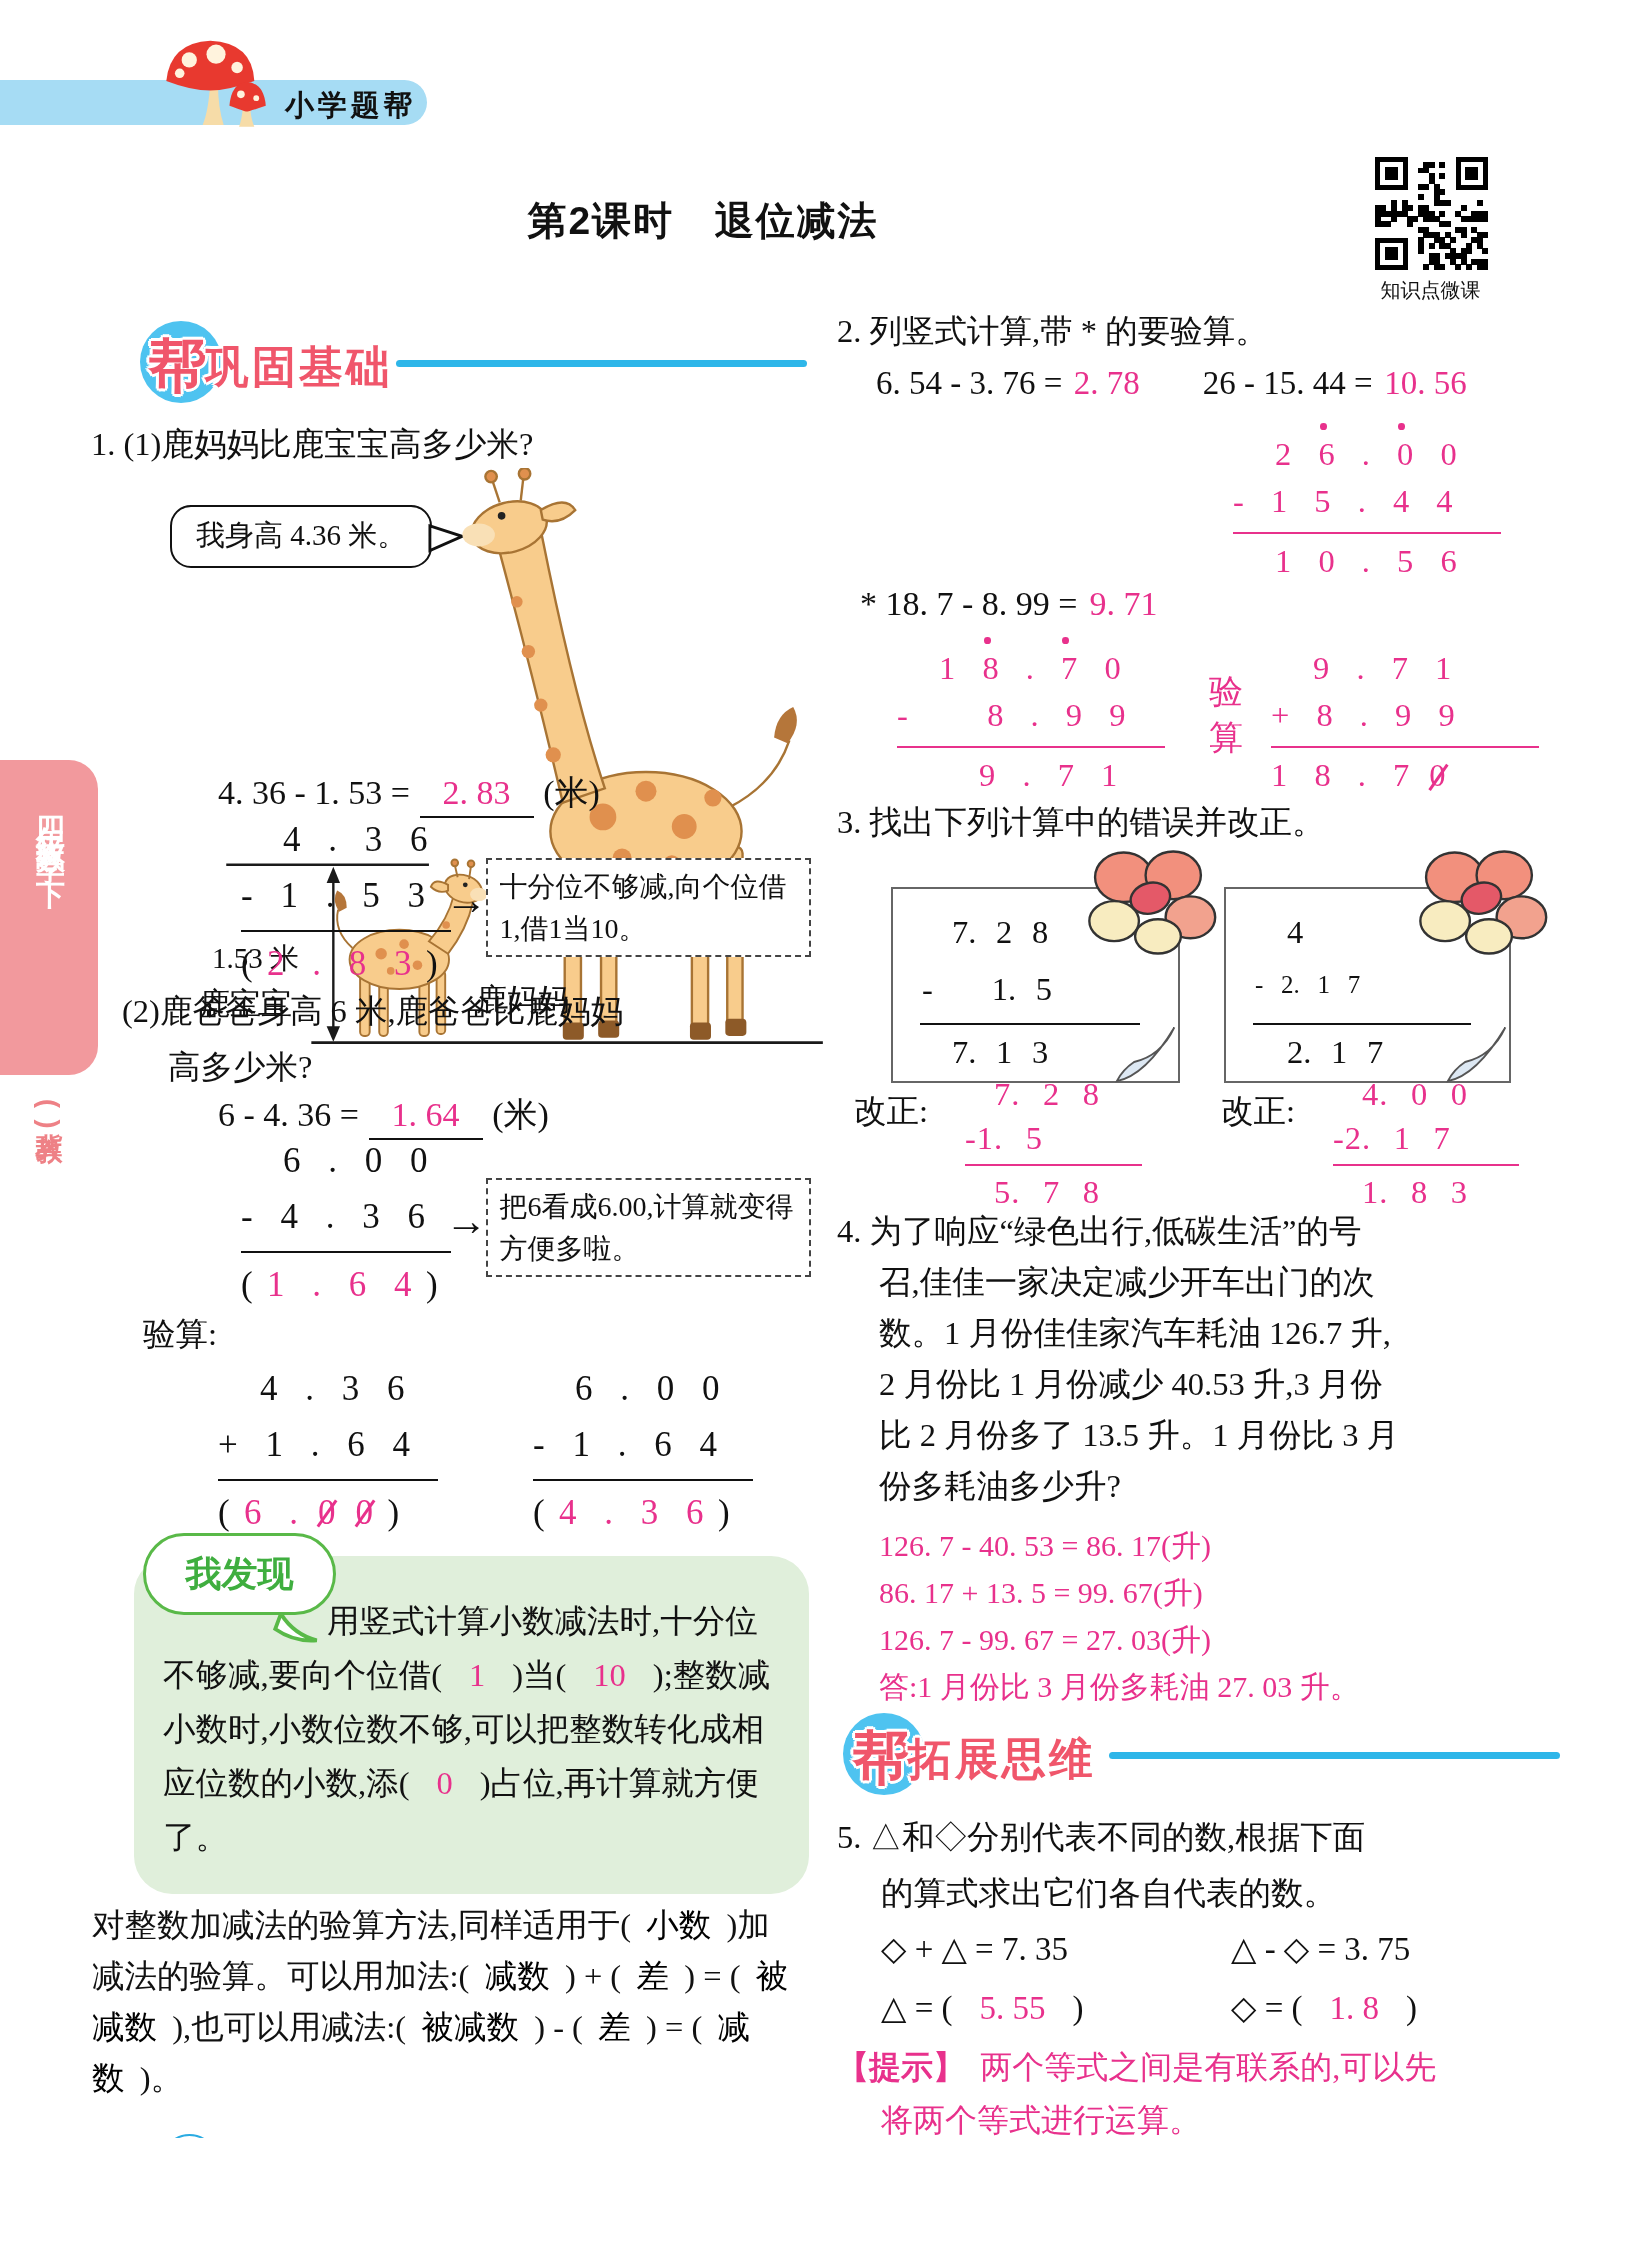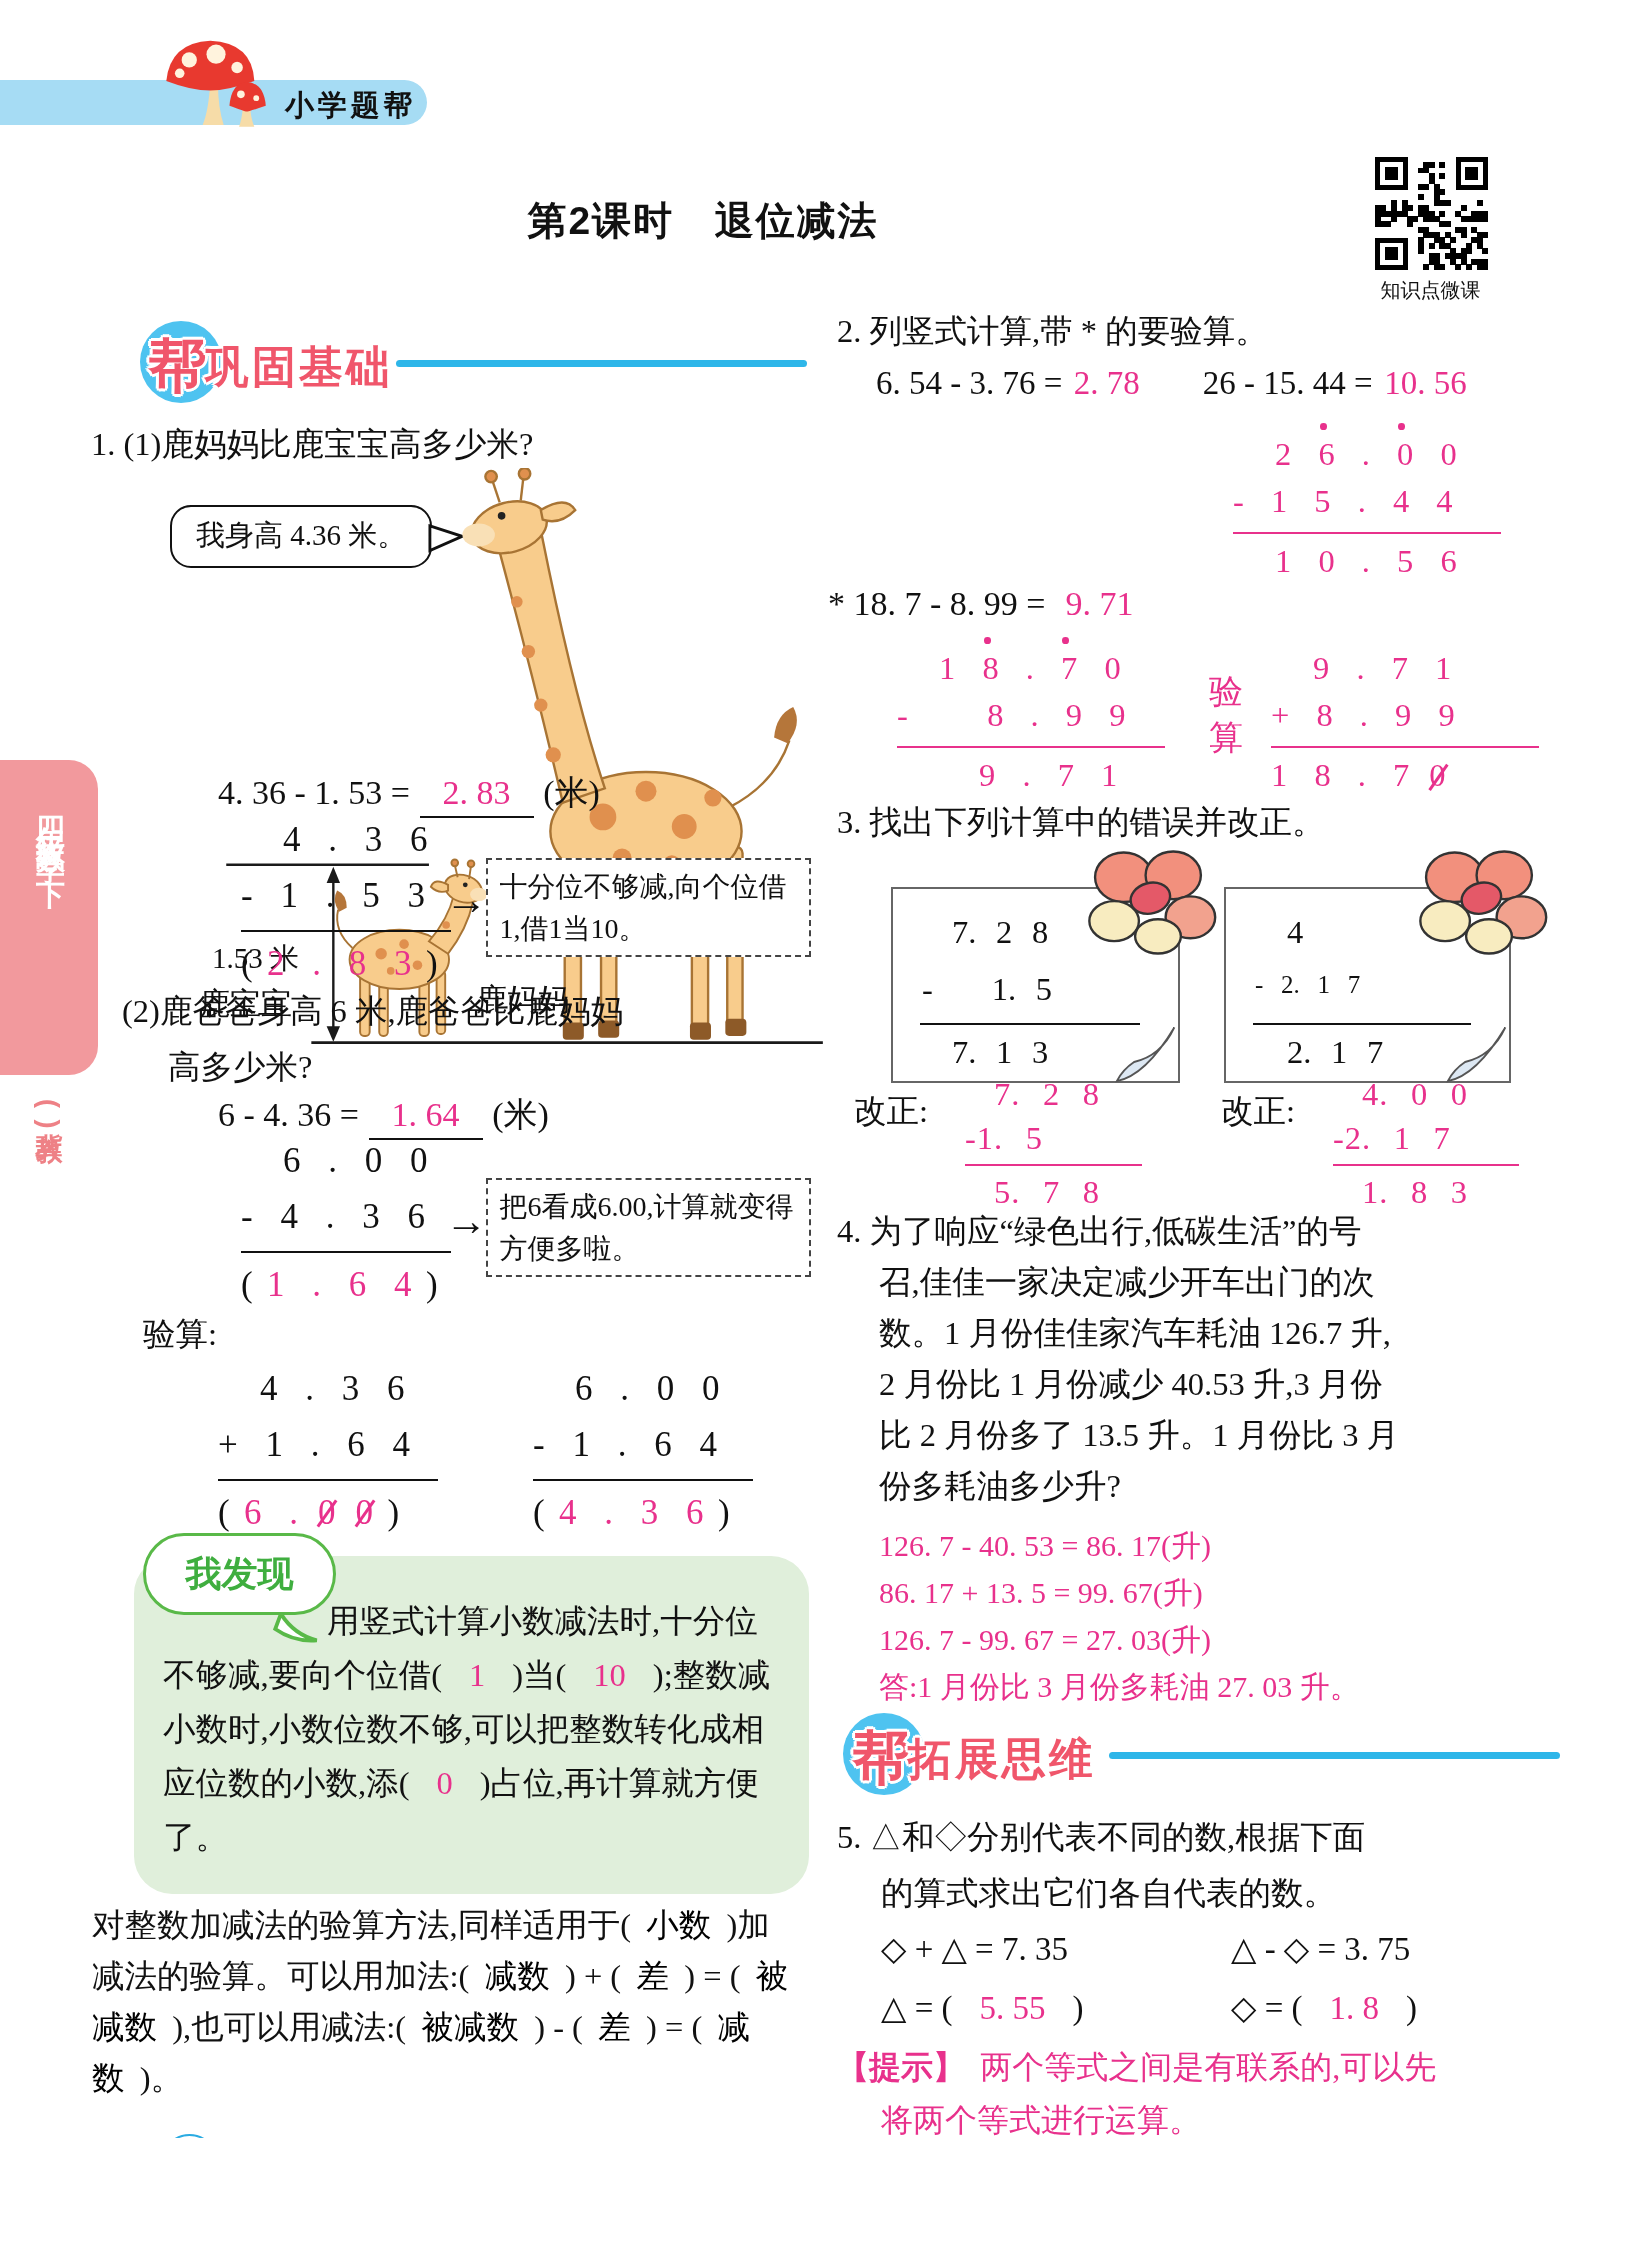--- a/index.html
+++ b/index.html
@@ -364,21 +364,21 @@
 
   <div class="vc pinkc" style="left:1233px;top:423px;width:268px;font-size:32.5px;padding-top:15.3px">
     <i class="dot" style="left:87px"></i>
     <i class="dot" style="left:165px"></i>
     <div class="row ind">2 6 . 0 0</div>
     <div class="row">- 1 5 . 4 4</div>
     <div class="vline"></div>
     <div class="row ind">1 0 . 5 6</div>
   </div>
 
-  <div class="abs resline" style="left:828px;top:585px;font-size:34px;gap:20px">
+  <div class="abs resline" style="left:860px;top:585px;font-size:34px;gap:12px">
     <span class="pre">* 18. 7 - 8. 99 =</span>
     <span class="pink pre">9. 71</span>
   </div>
 
   <div class="vc pinkc" style="left:897px;top:637px;width:268px;font-size:32.5px;padding-top:15.3px">
     <i class="dot" style="left:87px"></i>
     <i class="dot" style="left:165px"></i>
     <div class="row ind">1 8 . 7 0</div>
     <div class="row">-   8 . 9 9</div>
     <div class="vline"></div>

